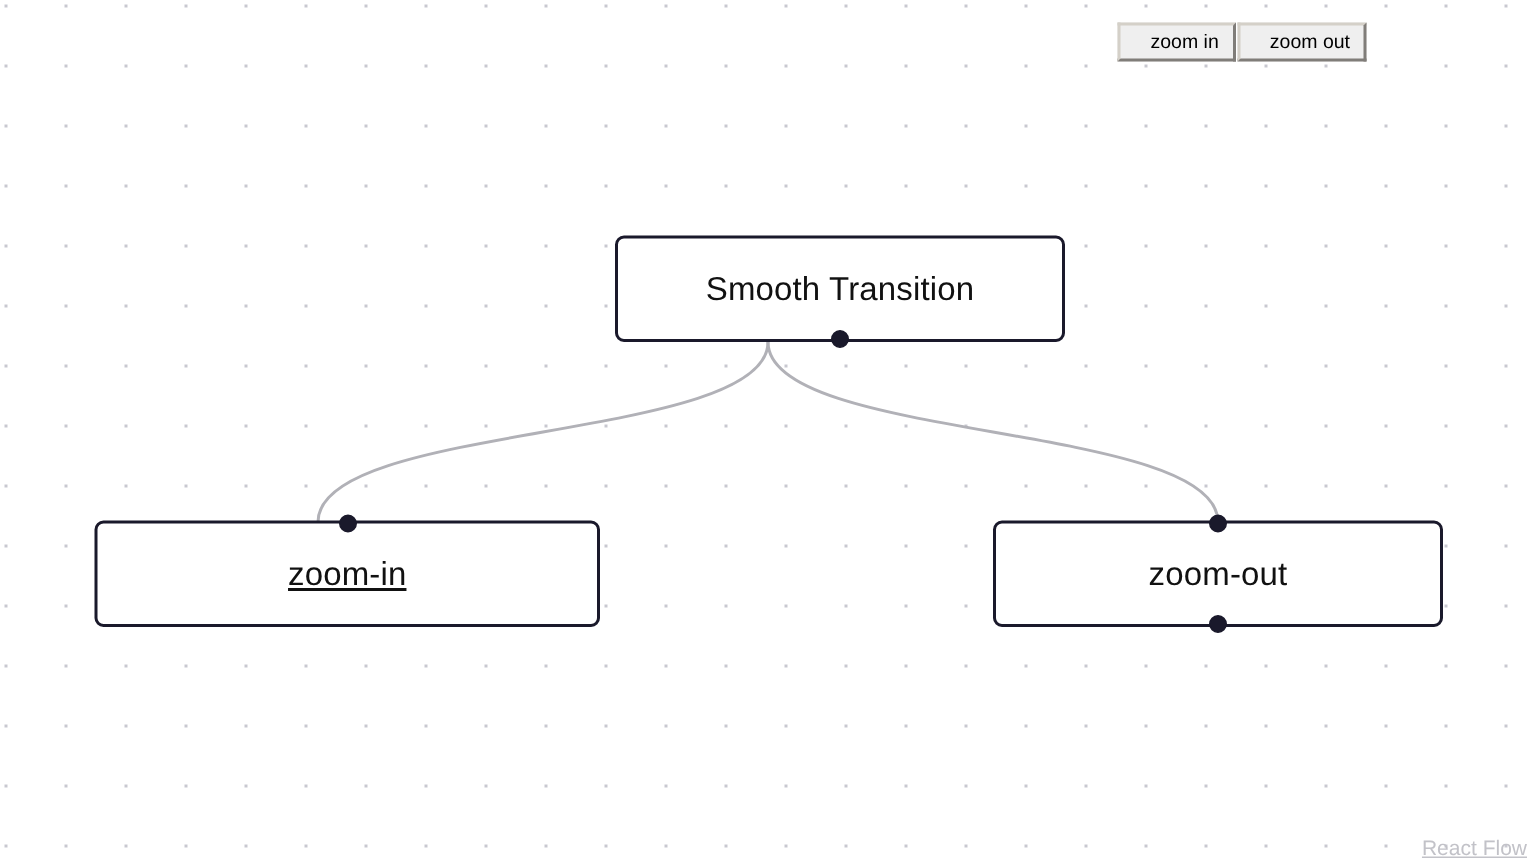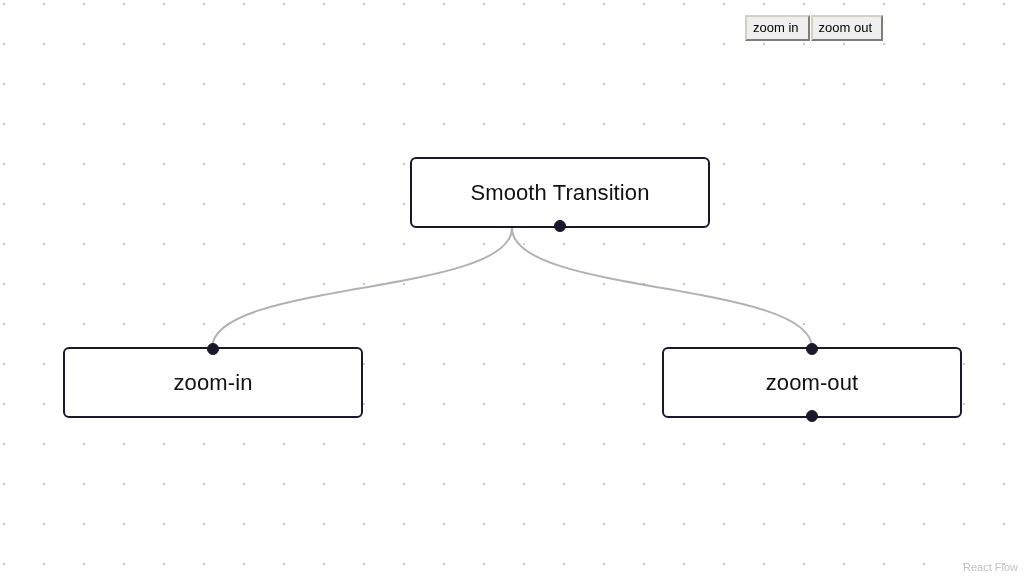--- a/index.html
+++ b/index.html
@@ -96,57 +96,58 @@
     z-index: 5;
   }
   #control-panel button {
     font-family: "Liberation Sans", sans-serif;
     font-size: 13px;
     line-height: normal;
     color: #000000;
     background: #efefef;
     border: 2px outset #d4d0c8;
     border-radius: 0;
-    padding: 3px 9px 4px 6px;
+    padding: 3px 9px 4px 20px;
     margin: 0 1px 0 0;
     cursor: pointer;
     white-space: nowrap;
     text-align: right;
   }
   #control-panel button:last-child { margin-right: 0; }
 
   
   #rf-attribution {
     position: absolute;
     right: 6px;
     bottom: 3px;
-    font-size: 11px;
+    font-size: 14px;
     color: #c2c2c8;
     z-index: 5;
     user-select: none;
+    text-decoration: underline;
   }
 </style>
 </head>
 <body>
 
 <div id="flow-canvas">
 
   <svg id="edges-layer" viewBox="0 0 1024 576" width="1024" height="576">
     <path class="edge-path" d="M 512,228 C 512,295 212,281 212,348"></path>
     <path class="edge-path" d="M 512,228 C 512,295 812,281 812,348"></path>
   </svg>
 
   <div id="nodes-layer">
 
     <div class="rf-node" style="left:362px; top:157px; width:300px; height:71px;margin-left:48px;">
       <span class="node-label">Smooth Transition</span>
       <div class="rf-handle handle-bottom"></div>
     </div>
 
-    <div class="rf-node" style="left:63px; top:347px; width:300px; height:71px;">
+    <div class="rf-node" style="left:63px; top:347px; width:337px; height:71px;text-decoration:underline;">
       <span class="node-label">zoom-in</span>
       <div class="rf-handle handle-top"></div>
     </div>
 
     <div class="rf-node" style="left:662px; top:347px; width:300px; height:71px;">
       <span class="node-label">zoom-out</span>
       <div class="rf-handle handle-top"></div>
       <div class="rf-handle handle-bottom"></div>
     </div>
 

